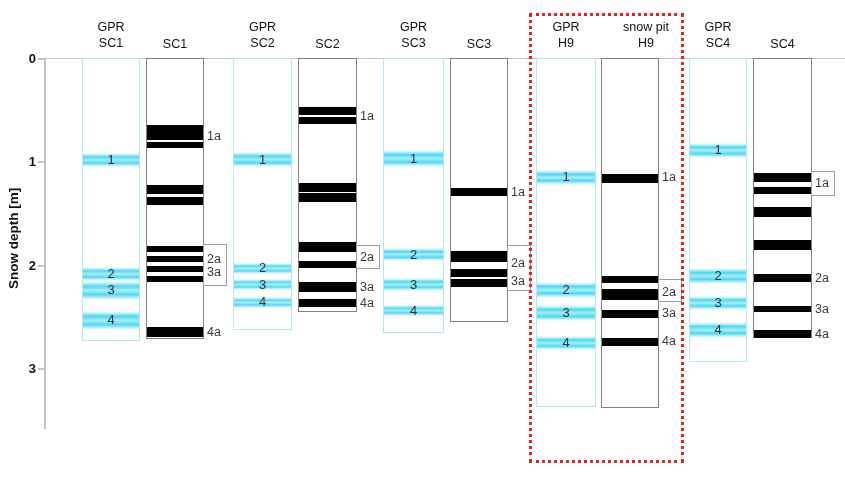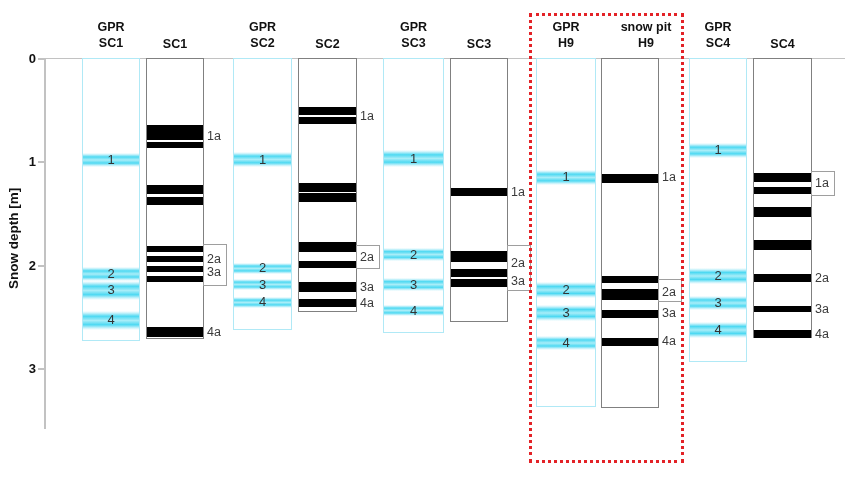--- a/index.html
+++ b/index.html
@@ -33,21 +33,21 @@
     font-size:13px;color:#333;line-height:13px;
   }
   .layer-bar{position:absolute;left:0;right:0;background:#000;}
   .layer-label{
     font-size:12.5px;color:#3a3a3a;line-height:14px;white-space:nowrap;
   }
   .label-box{
     box-sizing:border-box;border:1px solid #9e9e9e;background:transparent;
   }
   .col-header{
-    text-align:center;font-weight:bold;font-size:12.5px;color:#111;
+    text-align:center;font-weight:normal;font-size:12.5px;color:#111;
     line-height:16px;white-space:pre-line;
   }
   .ref-box{
     box-sizing:border-box;
     border:3px dotted #e32227;
   }
   .ref-label{
     text-align:center;font-weight:bold;font-size:13.5px;color:#2b2b2b;
   }
 </style>

